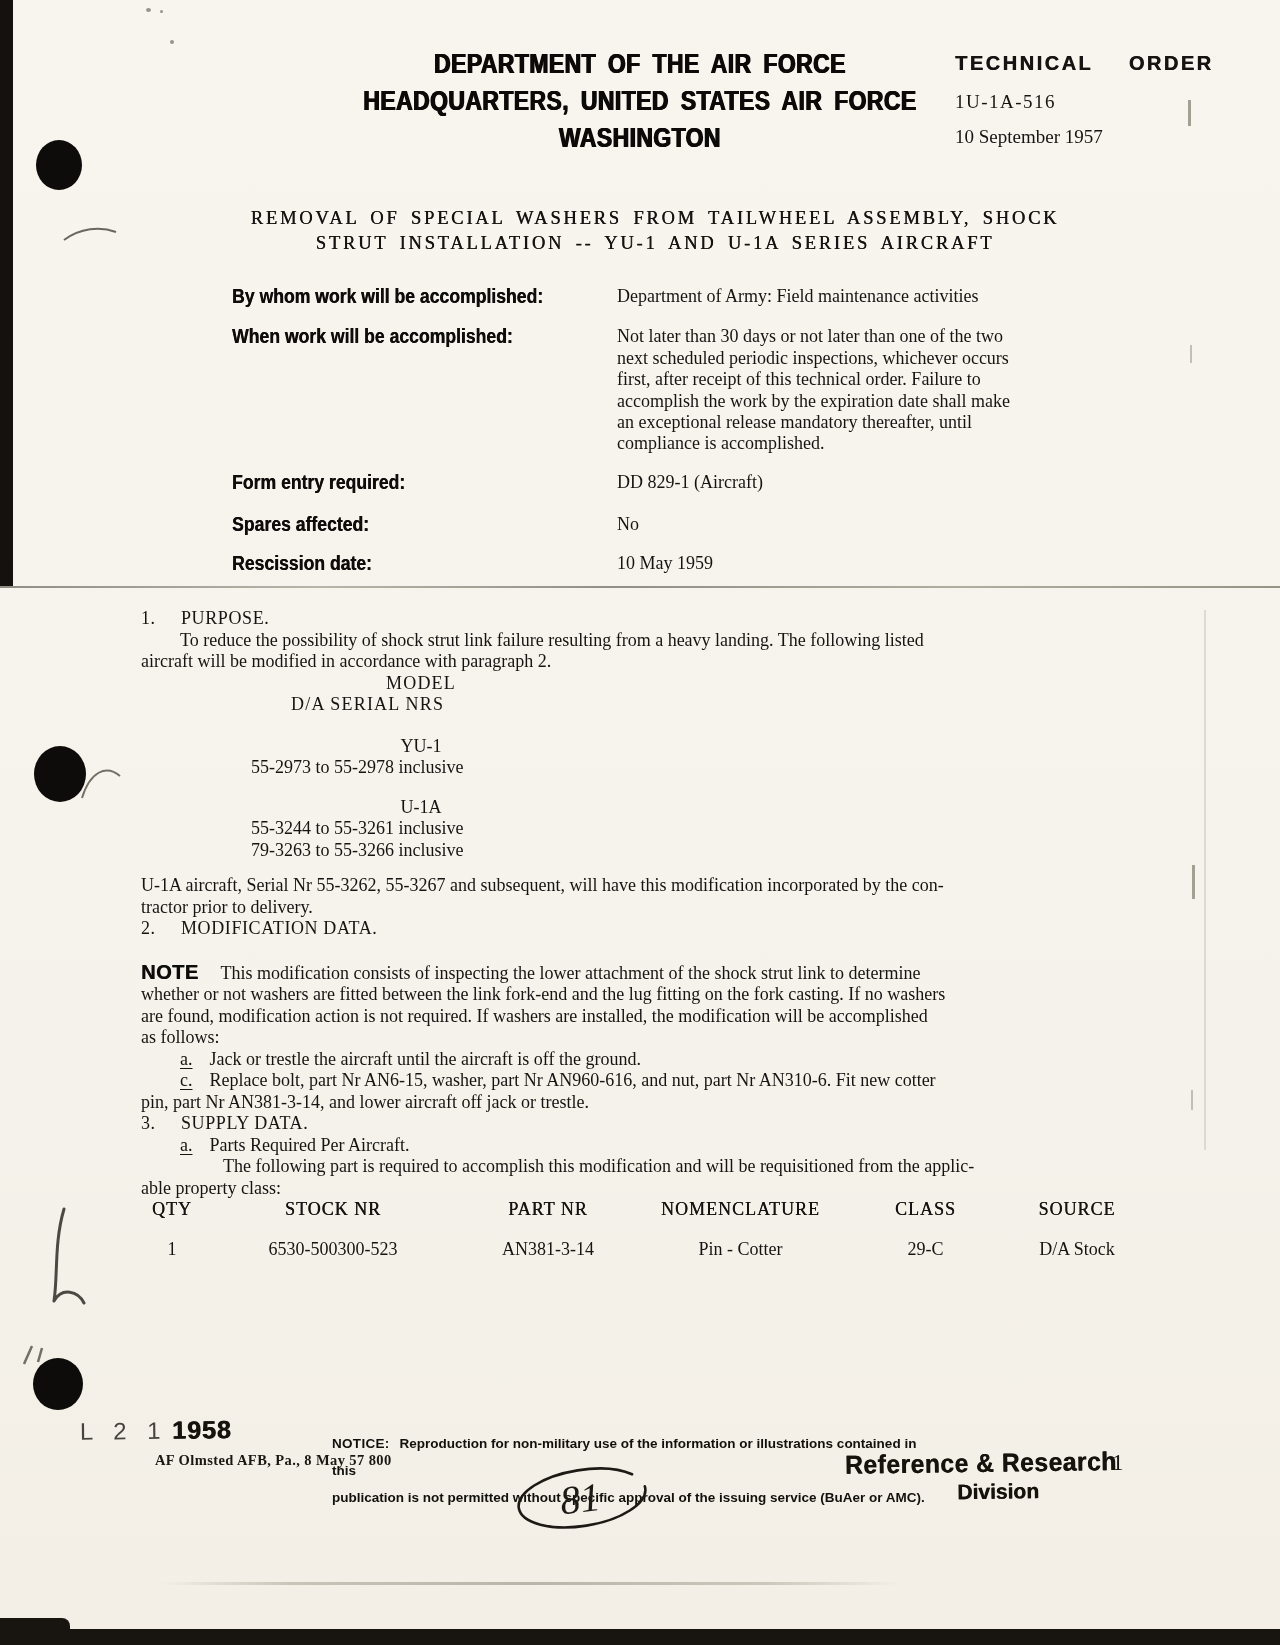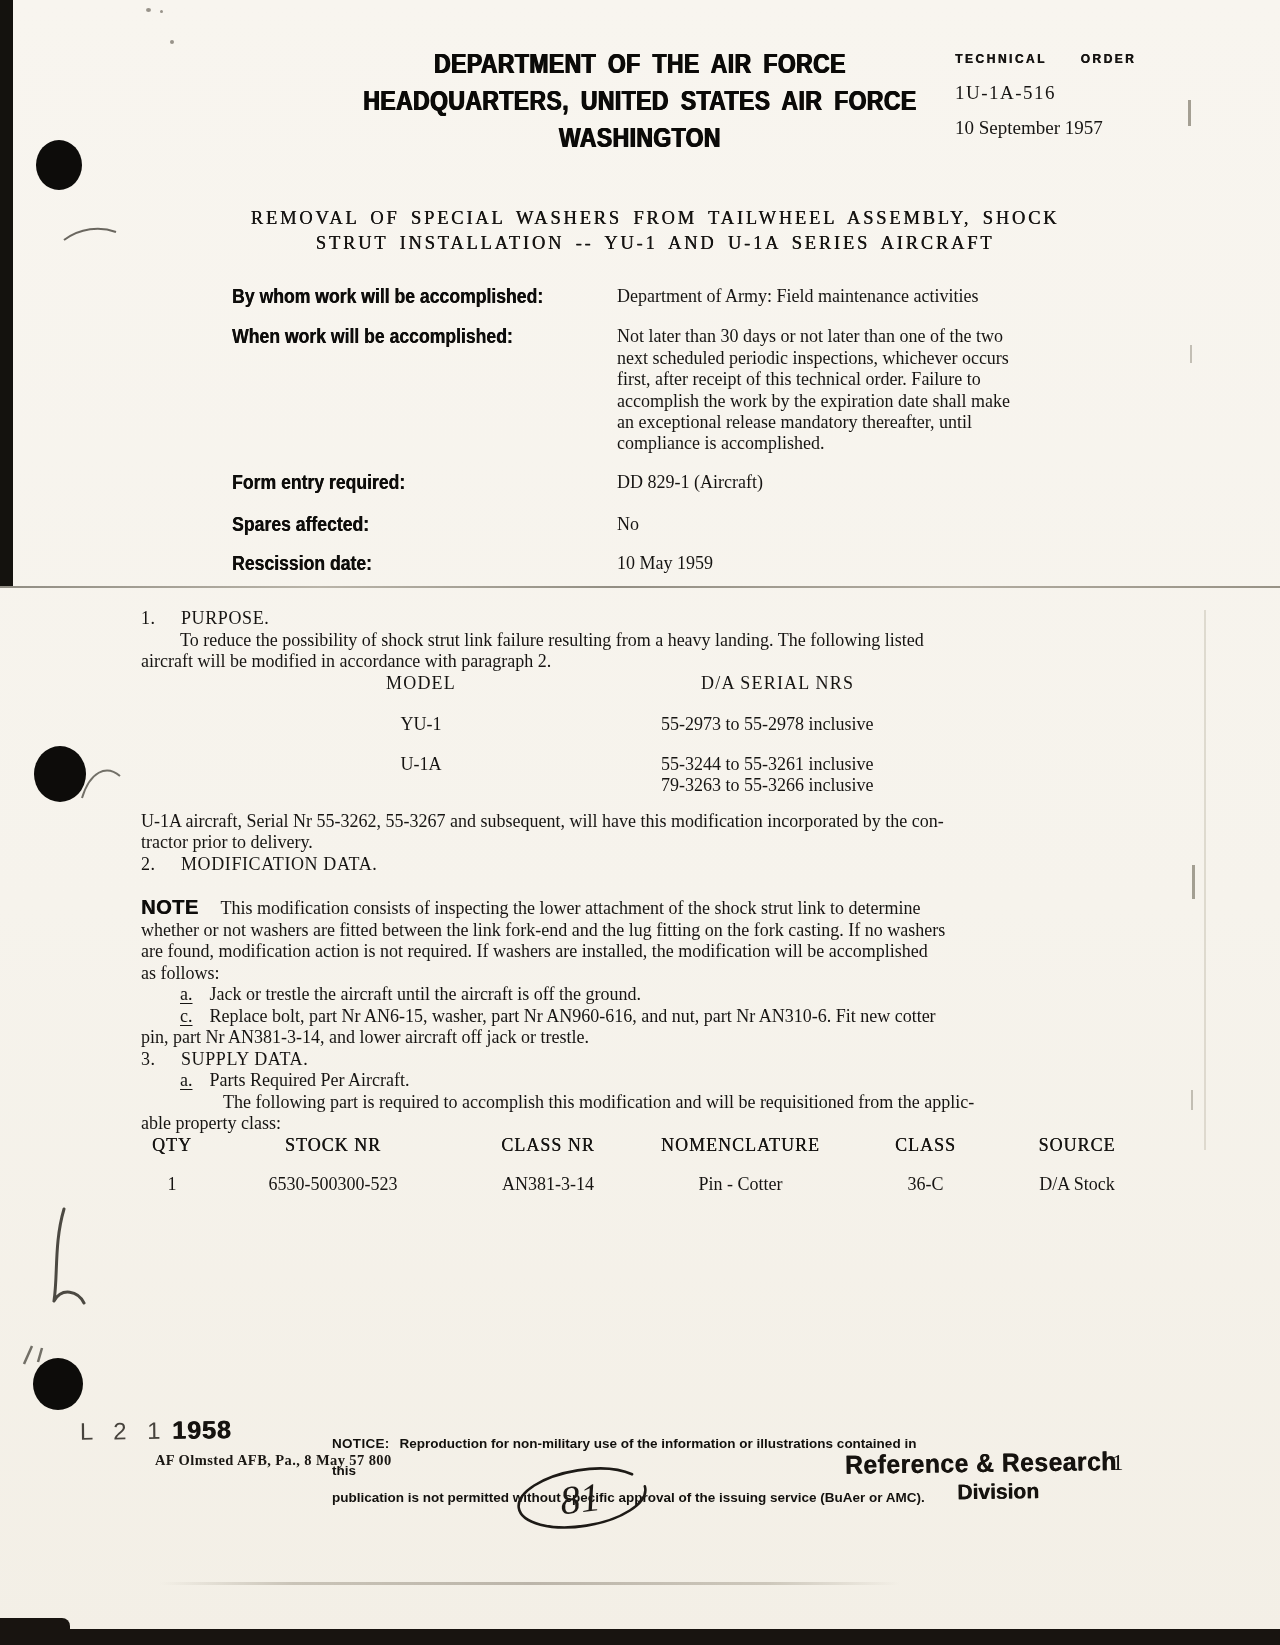--- a/index.html
+++ b/index.html
@@ -23,21 +23,21 @@
   .speck       { position:absolute; background:#6f6a5f; border-radius:50%; opacity:.7; }
   .penmark     { position:absolute; }
 
   
   .hdr-c { position:absolute; top:46px; left:300px; width:680px; text-align:center;
            font-family:"Liberation Sans",sans-serif; font-weight:700; color:#0b0a08;
            transform:scaleX(.85); }
   .hdr-c div { font-size:27px; line-height:37px; word-spacing:6px; letter-spacing:.5px;
                text-shadow:.7px 0 currentColor,-.7px 0 currentColor; }
   .hdr-r { position:absolute; top:52px; left:955px; }
-  .to-label  { font-family:"Liberation Sans",sans-serif; font-weight:700; font-size:12px;
+  .to-label  { font-family:"Liberation Sans",sans-serif; font-weight:700; font-size:20px;
                letter-spacing:2.5px; word-spacing:28px; text-shadow:.5px 0 currentColor; }
   .to-number { margin-top:16px; font-size:19px; letter-spacing:1.5px; }
   .to-date   { margin-top:13px; font-size:19px; }
 
   
   .doc-title { position:absolute; top:206px; left:20px; width:1270px; text-align:center;
                font-size:18.5px; line-height:25px; letter-spacing:2.8px; word-spacing:4px;
                text-shadow:.4px 0 currentColor; }
 
   
@@ -53,21 +53,21 @@
   
   .body { position:absolute; top:608px; left:141px; width:1010px; font-size:18px; line-height:21.5px; }
   .body p { margin:0; }
   .sec-head { letter-spacing:.6px; margin-bottom:24px; }
   .sec-num { display:inline-block; width:40px; }
   .indent  { text-indent:39px; }
   .letter  { text-decoration:underline; text-underline-offset:3px; margin-right:17px; }
   .note-label { display:inline-block; font-family:"Liberation Sans",sans-serif; font-weight:700;
                 font-size:20px; letter-spacing:.5px; margin-right:22px;
                 text-shadow:.6px 0 currentColor; color:#0e0d0b;text-align:center; }
-  .mt-row { display:flex; }
+  .mt-row { display:flex;flex-direction:column; }
   .mt-c1  { width:260px; margin-left:150px; text-align:center; }
   .mt-c2  { width:360px; margin-left:110px; }
   .mt-head { letter-spacing:1.2px; }
   .mt-head .mt-c2 { padding-left:40px; }
   .gap20{margin-bottom:20px}.gap18{margin-bottom:18px}.gap22{margin-bottom:22px}
   .gap24{margin-bottom:24px}.gap14{margin-bottom:14px}
   .sindent { text-indent:82px; }
 
   .ptable { width:1010px; }
   .pt-row { display:flex; }
@@ -228,31 +228,31 @@
       <span class="letter">a.</span><span>Parts Required Per Aircraft.</span>
     </p>
 
     <p class="sindent pre gap14">The following part is required to accomplish this modification and will be requisitioned from the applic-
 able property class:</p>
 
     <div class="ptable">
       <div class="pt-row pt-head gap18">
         <span class="pt-c0">QTY</span>
         <span class="pt-c1">STOCK NR</span>
-        <span class="pt-c2">CLASS NR</span>
+        <span class="pt-c2">PART NR</span>
         <span class="pt-c3">NOMENCLATURE</span>
         <span class="pt-c4">CLASS</span>
         <span class="pt-c5">SOURCE</span>
       </div>
       <div class="pt-row">
         <span class="pt-c0">1</span>
         <span class="pt-c1">6530-500300-523</span>
         <span class="pt-c2">AN381-3-14</span>
         <span class="pt-c3">Pin - Cotter</span>
-        <span class="pt-c4">36-C</span>
+        <span class="pt-c4">29-C</span>
         <span class="pt-c5">D/A Stock</span>
       </div>
     </div>
   </div>
 
   <div class="notice">
     <span class="note-lbl">NOTICE:</span><span class="pre">Reproduction for non-military use of the information or illustrations contained in this
 publication is not permitted without specific approval of the issuing service (BuAer or AMC).</span>
   </div>
 

